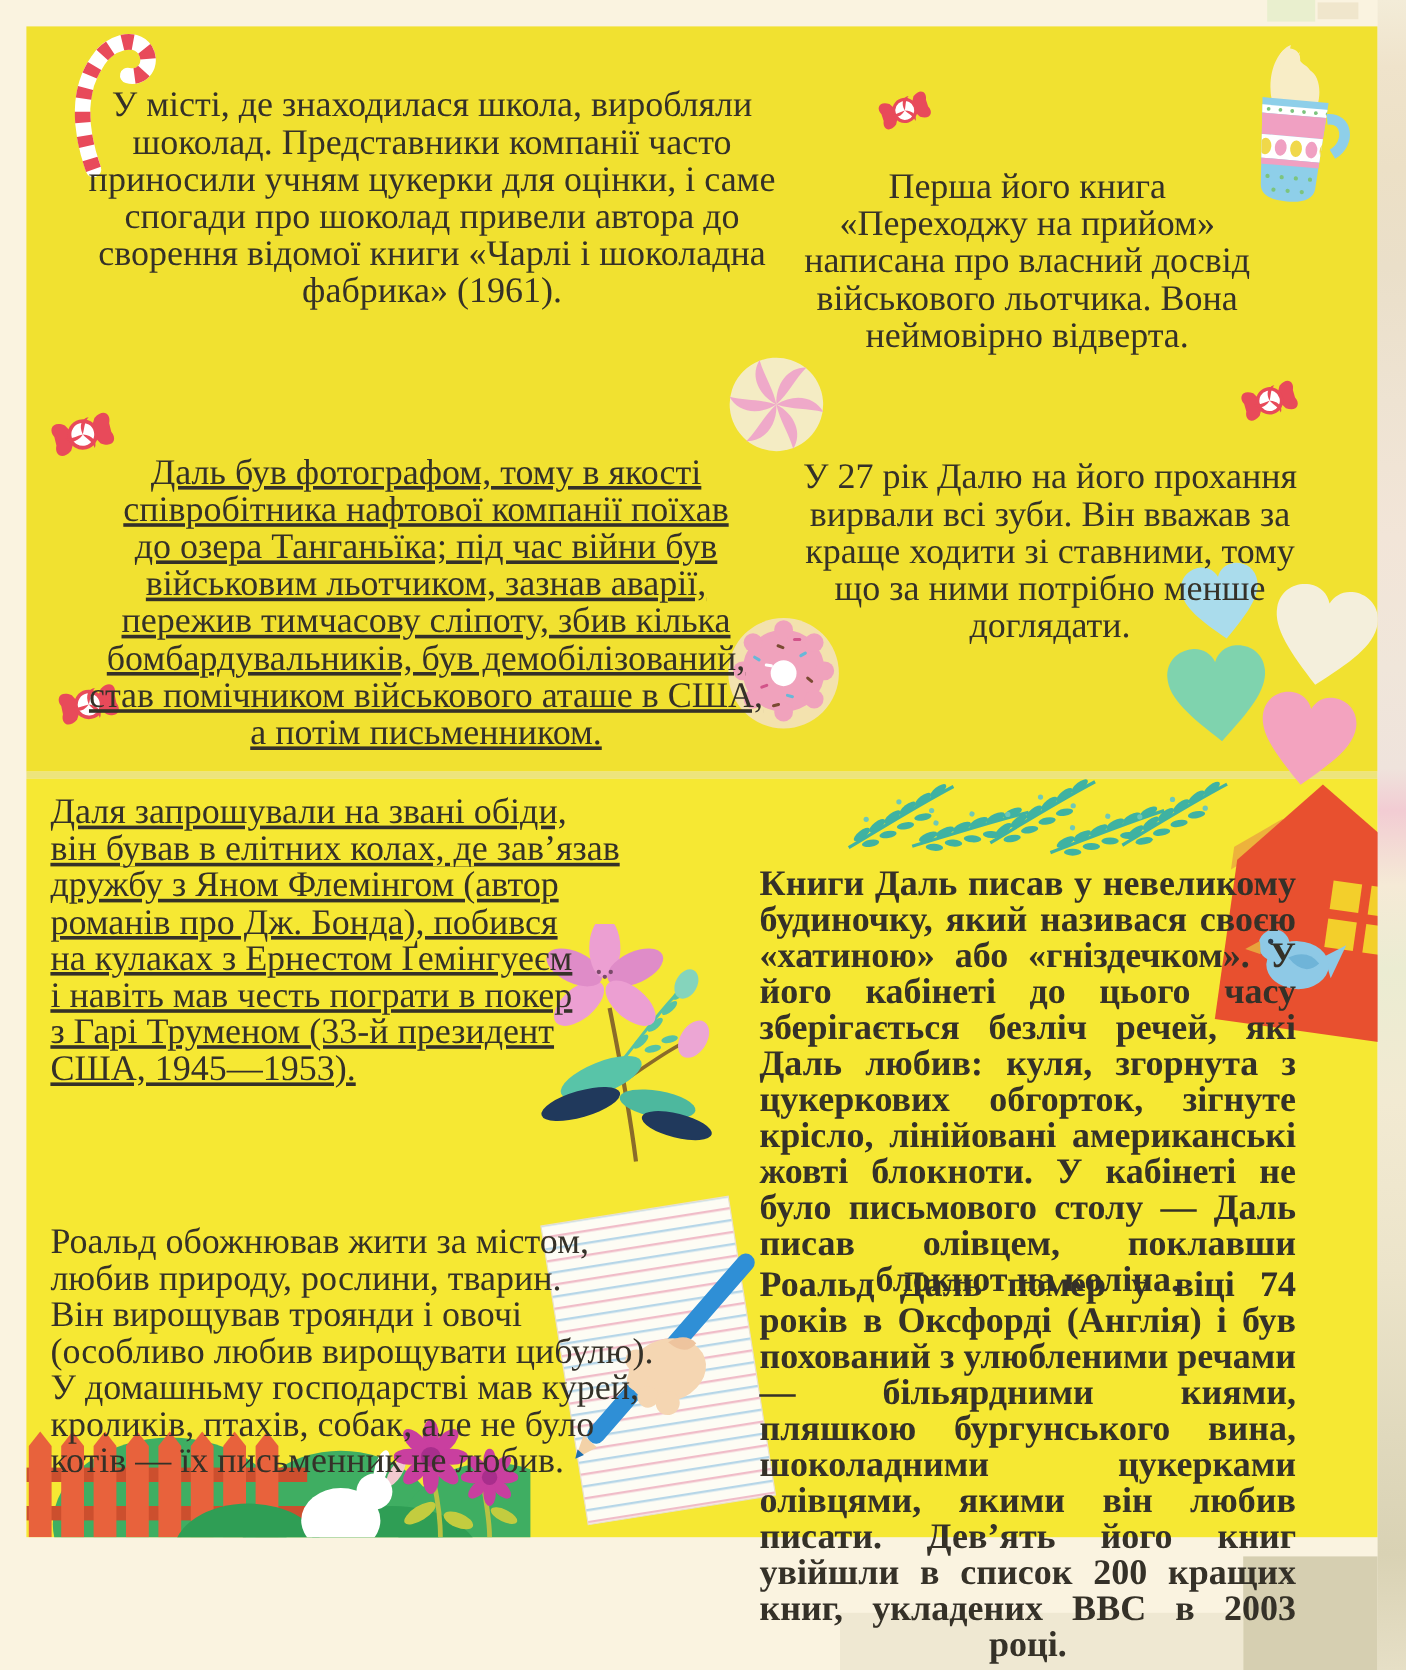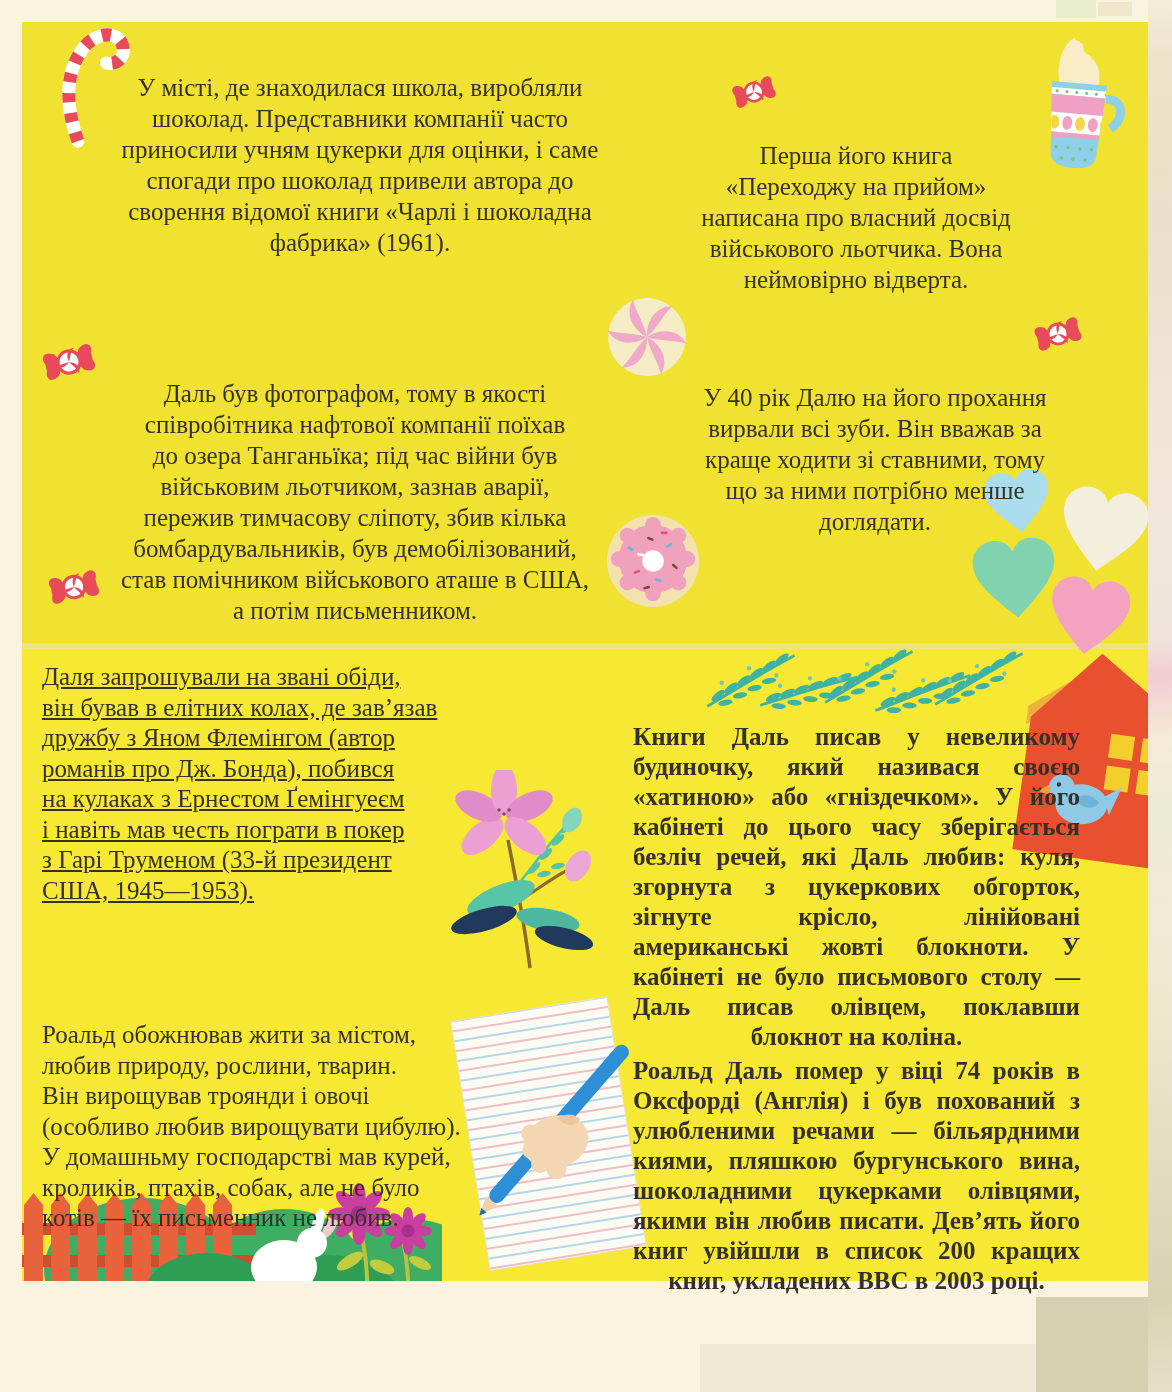--- a/index.html
+++ b/index.html
@@ -8,21 +8,21 @@
     background:#faf3e0;
     font-family:"Liberation Serif", serif;
   }
   .abs{position:absolute;}
   .card{position:absolute;left:22px;width:1126px;z-index:1;}
   #card-top{top:22px;height:621px;background:#f1e130;}
   #card-seam{top:643px;height:6px;background:#ede47c;}
   #card-bottom{top:649px;height:632px;background:#f6e833;}
   .para{
     position:absolute;z-index:3;color:#353128;
-    font-size:25px;line-height:31px;
+    font-size:30px;line-height:31px;
   }
   .center{text-align:center;white-space:pre-line;}
   .leftal{text-align:left;white-space:pre-line;line-height:30.5px;}
   .just{text-align:justify;text-align-last:center;line-height:30px;font-weight:bold;}
   .deco{position:absolute;z-index:2;}
   #right-edge{
     position:absolute;left:1148px;top:0;width:24px;height:1392px;z-index:6;
     background:linear-gradient(180deg,
       #f3ecd8 0%, #efe3cb 4%, #ece0c6 10%, #eadfc9 16%, #eee3d2 24%,
       #f2e5d8 32%, #f0e6da 40%, #efe3dc 46%, #f2ccd3 48.5%, #f5ead6 53%,
@@ -329,29 +329,29 @@
 шоколад. Представники компанії часто
 приносили учням цукерки для оцінки, і саме
 спогади про шоколад привели автора до
 сворення відомої книги «Чарлі і шоколадна
 фабрика» (1961).</div>
 <div class="para center" style="left:656px;top:140px;width:400px;">Перша його книга
 «Переходжу на прийом»
 написана про власний досвід
 військового льотчика. Вона
 неймовірно відверта.</div>
-<div class="para center" style="left:45px;top:378px;width:620px;">Даль був фотографом, тому в якості
+<div class="para center" style="left:45px;top:378px;width:620px;text-decoration:underline;">Даль був фотографом, тому в якості
 співробітника нафтової компанії поїхав
 до озера Танганьїка; під час війни був
 військовим льотчиком, зазнав аварії,
 пережив тимчасову сліпоту, збив кілька
 бомбардувальників, був демобілізований,
 став помічником військового аташе в США,
 а потім письменником.</div>
-<div class="para center" style="left:662px;top:382px;width:426px;">У 40 рік Далю на його прохання
+<div class="para center" style="left:662px;top:382px;width:426px;">У 27 рік Далю на його прохання
 вирвали всі зуби. Він вважав за
 краще ходити зі ставними, тому
 що за ними потрібно менше
 доглядати.</div>
 <div class="para leftal" style="left:42px;top:662px;width:520px;text-decoration:underline;">Даля запрошували на звані обіди,
 він бував в елітних колах, де зав’язав
 дружбу з Яном Флемінгом (автор
 романів про Дж. Бонда), побився
 на кулаках з Ернестом Ґемінгуеєм
 і навіть мав честь пограти в покер

